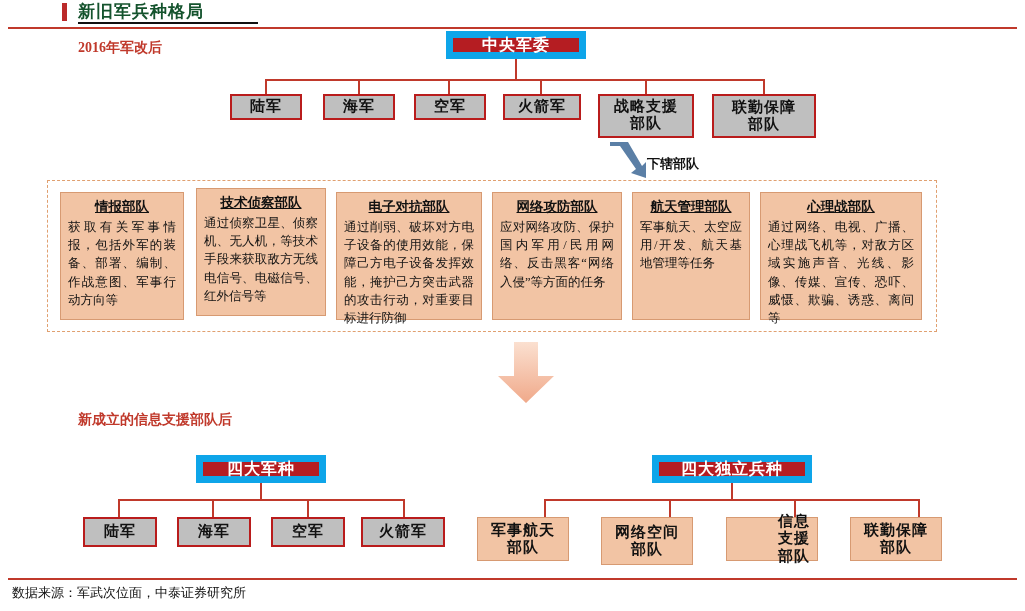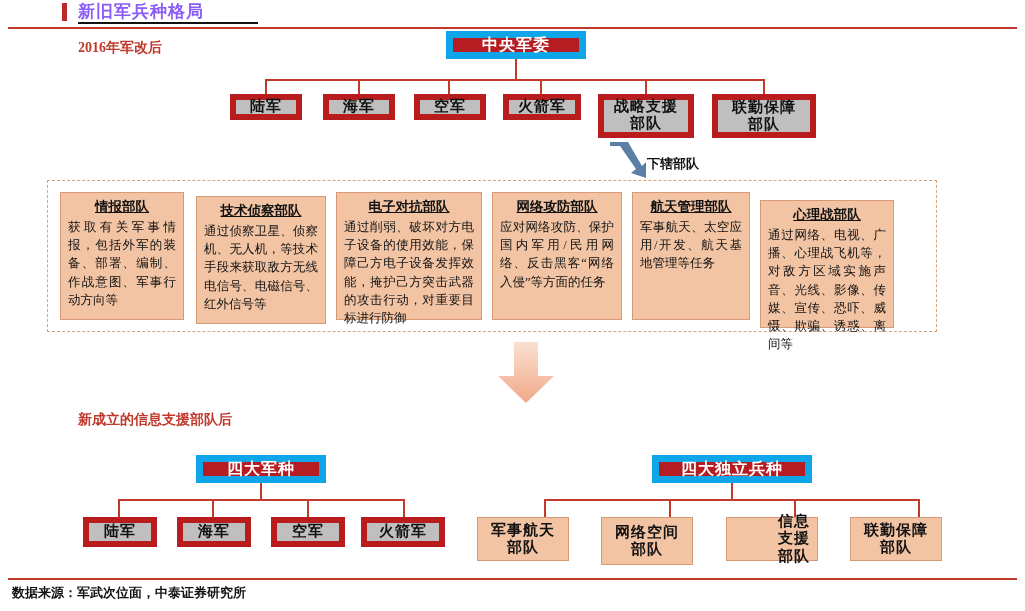--- a/index.html
+++ b/index.html
@@ -15,55 +15,55 @@
 
   
   .title-bar{
     position:absolute;left:0;top:0;width:1025px;height:26px;
   }
   .title-bar .accent{
     position:absolute;left:62px;top:3px;width:5px;height:18px;background:#bb2a2a;
   }
   .title-text{
     position:absolute;left:78px;top:0px;
-    font-size:17px;font-weight:bold;color:#8b5cf6;
+    font-size:17px;font-weight:bold;color:#14532d;
     font-family:"Liberation Serif","DejaVu Serif",serif;
     letter-spacing:1px;
   }
   .title-underline{
     position:absolute;left:78px;top:22px;width:180px;height:2px;background:#111;
   }
   .hr-top{
     position:absolute;left:8px;top:27px;width:1009px;height:2px;background:#c0392b;
   }
   .hr-bottom{
     position:absolute;left:8px;top:578px;width:1009px;height:2px;background:#c0392b;
   }
   .source{
     position:absolute;left:12px;top:584px;
-    font-size:13px;font-weight:bold;color:#111;
+    font-size:13px;font-weight:normal;color:#111;
   }
 
   
   .section-label{
     position:absolute;font-size:14px;font-weight:bold;color:#c0392b;
   }
 
   
   .box{
     position:absolute;box-sizing:border-box;
     display:flex;align-items:center;justify-content:center;
     text-align:center;line-height:1.15;
   }
   .box-red{
     background:#b51d22;color:#fff;border:7px solid #0ea5e9;
     font-size:16px;font-weight:bold;letter-spacing:1px;
   }
   .box-grey{
-    background:#bfbfbf;color:#111;border:6px solid #b91c1c;
+    background:#bfbfbf;color:#111;border:2px solid #b91c1c;
     font-size:15px;font-weight:bold;letter-spacing:1px;
   }
   .box-peach{
     background:#f2c4a4;color:#111;border:1px solid #d79a72;
     font-size:15px;font-weight:bold;letter-spacing:1px;
   }
   .box-peach-col{
     position:absolute;box-sizing:border-box;
     background:#f2c4a4;border:1px solid #d79a72;
     padding:6px 7px 6px 7px;
@@ -135,41 +135,41 @@
   </svg>
   <div class="arrow-label" style="left:647px;top:155px;">下辖部队</div>
 
   <div class="dashed-box" style="left:47px;top:180px;width:890px;height:152px;"></div>
 
   <div class="box-peach-col" style="left:60px;top:192px;width:124px;height:128px;">
     <div class="col-title">情报部队</div>
     <div class="col-body">获取有关军事情报，包括外军的装备、部署、编制、作战意图、军事行动方向等</div>
   </div>
 
-  <div class="box-peach-col" style="left:196px;top:196px;width:130px;height:128px;">
+  <div class="box-peach-col" style="left:196px;top:188px;width:130px;height:128px;">
     <div class="col-title">技术侦察部队</div>
     <div class="col-body">通过侦察卫星、侦察机、无人机，等技术手段来获取敌方无线电信号、电磁信号、红外信号等</div>
   </div>
 
   <div class="box-peach-col" style="left:492px;top:192px;width:130px;height:128px;">
     <div class="col-title">网络攻防部队</div>
     <div class="col-body">应对网络攻防、保护国内军用/民用网络、反击黑客“网络入侵”等方面的任务</div>
   </div>
 
   <div class="box-peach-col" style="left:336px;top:192px;width:146px;height:128px;">
     <div class="col-title">电子对抗部队</div>
     <div class="col-body">通过削弱、破坏对方电子设备的使用效能，保障己方电子设备发挥效能，掩护己方突击武器的攻击行动，对重要目标进行防御</div>
   </div>
 
   <div class="box-peach-col" style="left:632px;top:192px;width:118px;height:128px;">
     <div class="col-title">航天管理部队</div>
     <div class="col-body">军事航天、太空应用/开发、航天基地管理等任务</div>
   </div>
 
-  <div class="box-peach-col" style="left:760px;top:200px;width:134px;height:128px;">
+  <div class="box-peach-col" style="left:760px;top:192px;width:162px;height:128px;">
     <div class="col-title">心理战部队</div>
     <div class="col-body">通过网络、电视、广播、心理战飞机等，对敌方区域实施声音、光线、影像、传媒、宣传、恐吓、威慑、欺骗、诱惑、离间等</div>
   </div>
 
   <svg style="position:absolute;left:497px;top:342px;width:58px;height:62px;" viewBox="0 0 58 62">
     <defs>
       <linearGradient id="pg" x1="0" y1="0" x2="0" y2="1">
         <stop offset="0%" stop-color="#fbe0d0"></stop>
         <stop offset="100%" stop-color="#f0a98a"></stop>
       </linearGradient>

